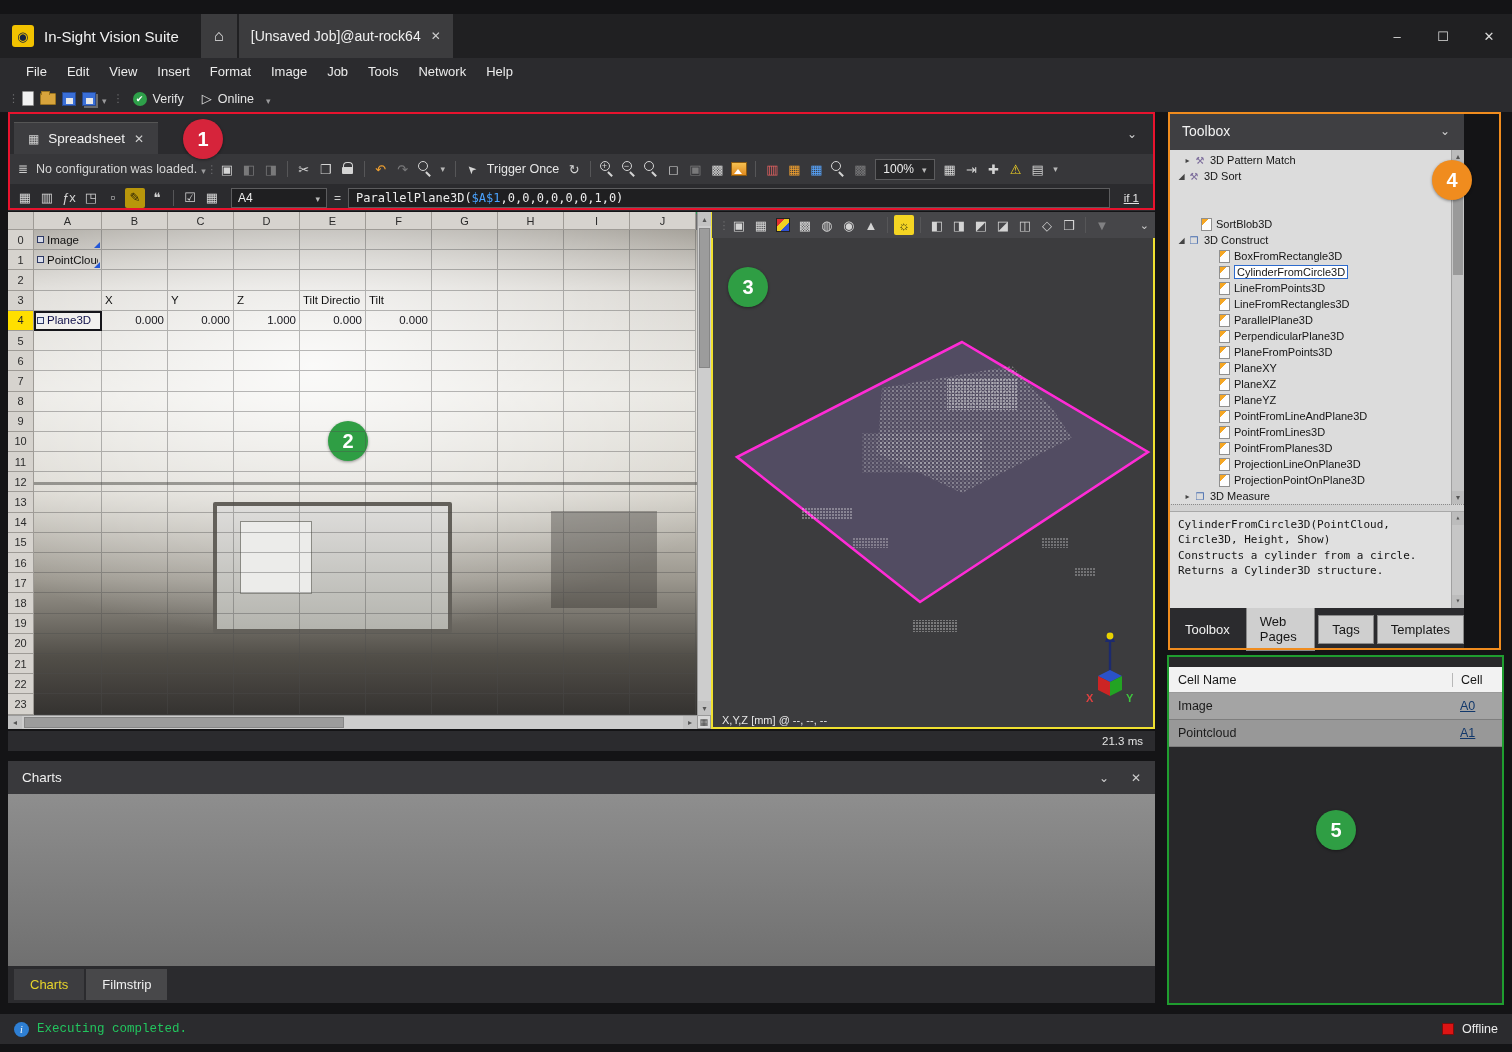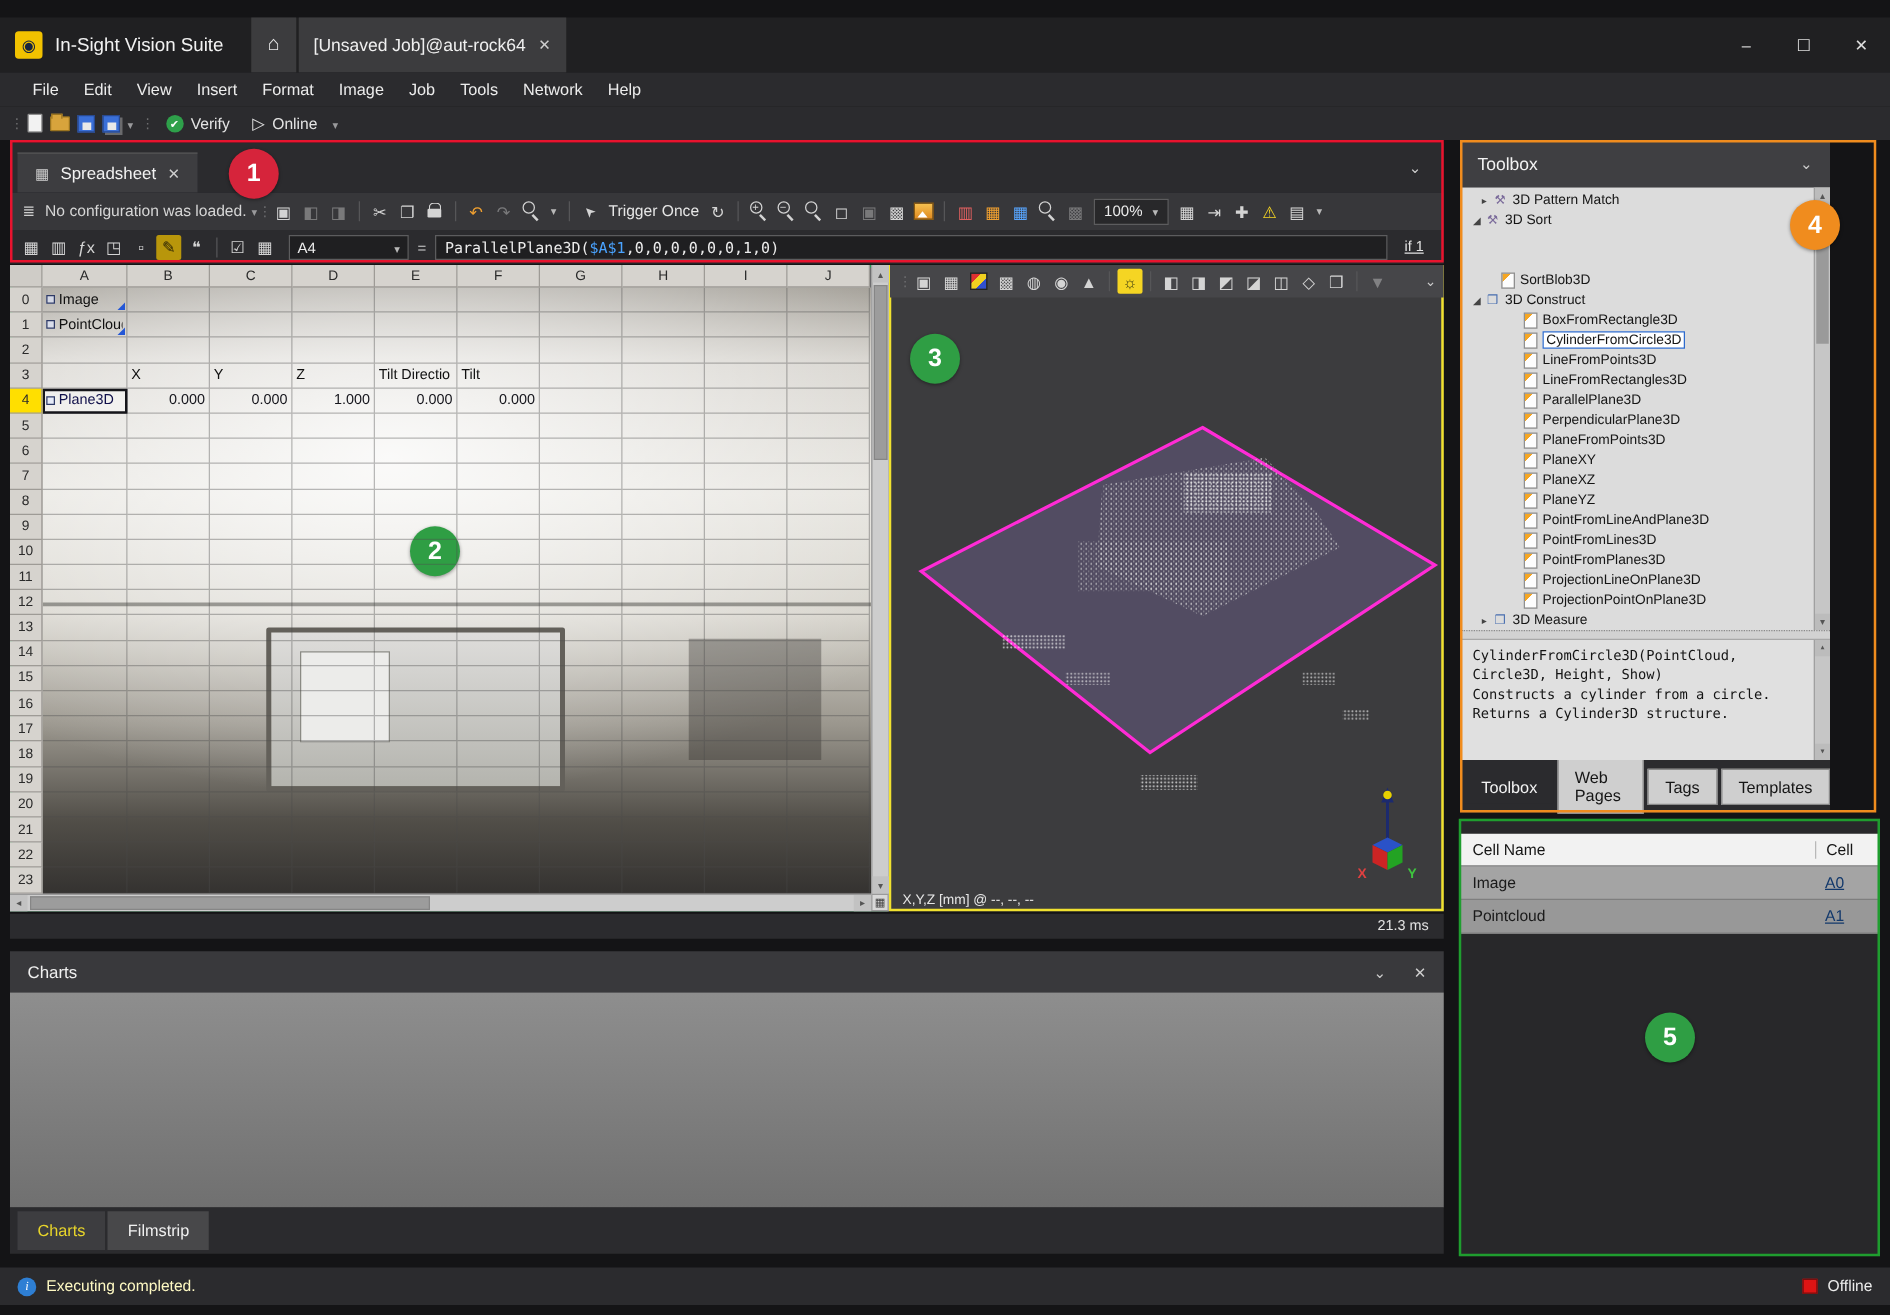--- a/index.html
+++ b/index.html
@@ -130,21 +130,21 @@
   .charts-header { left:8px; top:761px; width:1147px; height:33px; background:#39393c; display:flex; align-items:center; padding:0 14px; font-size:13.5px; color:#f0f0f0; }
   .charts-header .hicons { margin-left:auto; display:flex; gap:22px; color:#cfcfcf; font-size:12px; }
   .charts-body { left:8px; top:794px; width:1147px; height:172px; background:linear-gradient(#8e8e8e,#707070); }
   .charts-tabs { left:8px; top:966px; width:1147px; height:37px; background:#2b2b2e; display:flex; align-items:center; padding-left:6px; gap:2px; }
   .chart-tab { padding:8px 16px; font-size:13px; background:#48484a; color:#f0f0f0; }
   .chart-tab.active { background:#3d3d40; color:#e8d52a; }
 
   
   .statusbar { left:0; top:1014px; width:1512px; height:30px; background:#2b2b2e; display:flex; align-items:center; padding:0 14px; }
   .info-ic { width:15px; height:15px; border-radius:50%; background:#2e7fd4; color:#fff; font-size:10px; font-style:italic; font-family:"Liberation Serif", serif; display:flex; align-items:center; justify-content:center; margin-right:8px; }
-  .status-msg { font-size:12.5px; color:#fef9c3; }
+  .status-msg { font-size:12.5px; color:#22c55e;font-family:Liberation Mono, monospace; }
   .status-right { margin-left:auto; display:flex; align-items:center; gap:8px; }
   .offline-sq { width:12px; height:12px; background:#dd1414; border:1px solid #7a0d0d; }
   .offline-label { font-size:12.5px; color:#ececec; }
 
   
   .tbx-panel { left:1168px; top:112px; width:296px; height:538px; background:#2b2b2e; }
   .panel-header { height:38px; background:#3f3f42; display:flex; align-items:center; padding:0 14px; font-size:14px; color:#f2f2f2; }
   .panel-header .chev { margin-left:auto; color:#cfcfcf; font-size:12px; }
   .panel-header .chev::before { content:"⌄"; }
   .tbx-tree { position:relative; height:354px; background:#dcdcdc; overflow:hidden; }

